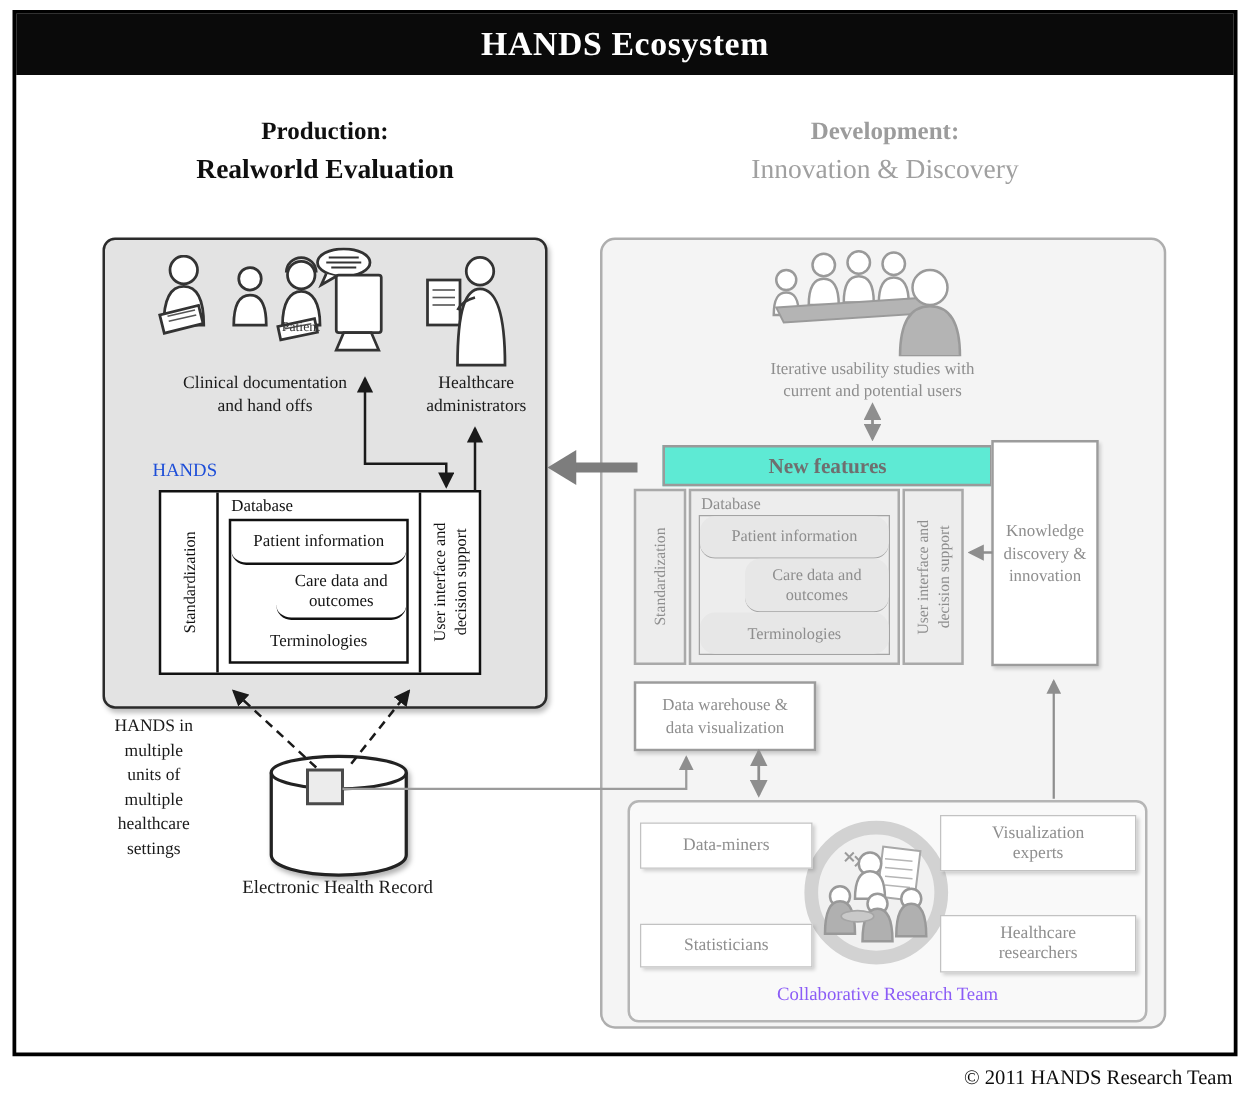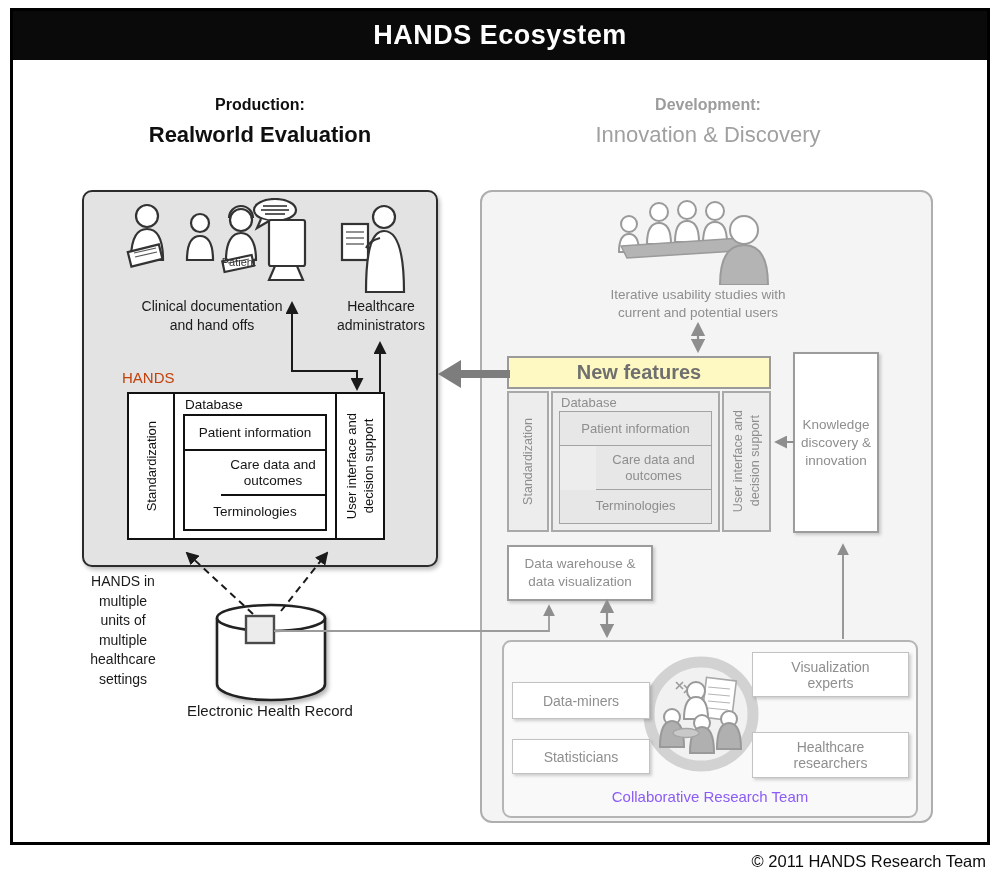--- a/index.html
+++ b/index.html
@@ -1,94 +1,94 @@
 <!DOCTYPE html>
 <html><head>
 <meta charset="utf-8">
 <style>
   html,body{margin:0;padding:0;background:#fff;}
   .stage{position:relative;width:1000px;height:885px;background:#fff;
-         font-family:Liberation Sans, sans-serif;overflow:hidden;}
+         font-family:Liberation Serif, serif;overflow:hidden;}
   .abs{position:absolute;}
   .pre{white-space:pre-line;}
   .ctr{text-align:center;}
 
   
   .frame{left:10px;top:8px;width:974px;height:831px;border:3px solid #000;background:#fff;}
   .titlebar{left:13px;top:11px;width:974px;height:49px;background:#0a0a0a;
             display:flex;align-items:center;justify-content:center;}
   .titlebar span{color:#fff;font-size:27px;font-weight:700;letter-spacing:.5px;}
 
   
   .headings{top:90px;font-weight:700;}
   .prod-head{left:80px;width:360px;color:#0f0f0f;}
   .dev-head{left:482px;width:452px;color:#9c9c9c;}
-  .head-l1{font-size:16px;font-weight:800;line-height:30px;}
+  .head-l1{font-size:20px;font-weight:800;line-height:30px;}
   .head-l2{font-size:22px;font-weight:700;line-height:29px;}
   .dev-head .head-l2{font-weight:400;color:#a0a0a0;}
 
   
   .prod-panel{left:82px;top:190px;width:352px;height:373px;background:#e3e3e3;
               border:2px solid #2b2b2b;border-radius:10px;box-shadow:2px 3px 4px rgba(0,0,0,.25);}
   .dev-panel{left:480px;top:190px;width:449px;height:629px;background:#f4f4f4;
              border:2px solid #aeaeae;border-radius:12px;}
   .collab-panel{left:502px;top:640px;width:412px;height:174px;background:#f9f9f9;
                 border:2px solid #b5b5b5;border-radius:9px;}
 
   
   .cap{font-size:14px;line-height:19px;color:#1a1a1a;}
   .gcap{font-size:13.5px;line-height:18px;color:#8e8e8e;}
   .patient-lab{left:192px;top:256px;width:64px;font-size:11px;color:#333;text-align:right;}
   .clin-cap{left:113px;top:297px;width:198px;}
   .admin-cap{left:320px;top:297px;width:122px;}
-  .hands-lab{left:122px;top:369px;font-size:15px;color:#c2410c;}
+  .hands-lab{left:122px;top:369px;font-size:15px;color:#1d4ed8;}
   .multi-cap{left:66px;top:572px;width:114px;line-height:19.5px;}
   .ehr-cap{left:178px;top:701px;width:184px;font-size:15px;}
   .usab-cap{left:578px;top:286px;width:240px;}
   .collab-lab{left:540px;top:788px;width:340px;font-size:15px;color:#8b5cf6;}
   .copyright{left:600px;top:852px;width:386px;text-align:right;font-size:16.5px;color:#0d0d0d;}
 
   
   .hands-box{left:127px;top:392px;width:258px;height:148px;background:#fff;
              border:2px solid #111;display:flex;box-sizing:border-box;}
   .vcol{display:flex;align-items:center;justify-content:center;}
   .vtext{writing-mode:vertical-rl;transform:rotate(180deg);text-align:center;
          white-space:pre-line;line-height:17px;}
   .hands-box .vcol{width:44px;}
   .hands-box .std{border-right:2px solid #111;}
   .hands-box .ui{border-left:2px solid #111;width:46px;}
   .hands-box .vtext{font-size:13px;color:#111;}
   .db-mid{flex:1;display:flex;flex-direction:column;min-width:0;}
   .db-title{font-size:13.5px;padding:3px 0 1px 10px;color:#111;}
   .db-rows{flex:1;margin:1px 8px 7px 8px;border:2px solid #111;display:flex;flex-direction:column;}
   .db-row{flex:1;display:flex;align-items:center;justify-content:center;
-          font-size:13.5px;line-height:16px;color:#151515;border-bottom:2px solid #111;}
+          font-size:13.5px;line-height:16px;color:#151515;border-bottom:2px solid #111;border-radius:12px;}
   .db-row.tall{flex:1.3;margin-left:36px;}
   .db-row:last-child{border-bottom:none;}
 
   
-  .newfeat{left:507px;top:356px;width:264px;height:33px;background:#fef9c3;border:2px solid #9a9a9a;
+  .newfeat{left:530px;top:356px;width:264px;height:33px;background:#5eead4;border:2px solid #9a9a9a;
            display:flex;align-items:center;justify-content:center;box-sizing:border-box;
-           font-size:20px;font-weight:700;color:#6f6f6f;}
+           font-size:17px;font-weight:700;color:#6f6f6f;}
   .dev-col{background:#ededed;border:2px solid #a9a9a9;box-sizing:border-box;}
   .dev-std{left:507px;top:391px;width:42px;height:141px;}
   .dev-mid{left:551px;top:391px;width:169px;height:141px;display:flex;flex-direction:column;}
   .dev-ui{left:722px;top:391px;width:49px;height:141px;}
   .dev-col .vtext{font-size:12.5px;color:#8e8e8e;}
   .dev-mid .db-title{color:#8e8e8e;font-size:13px;padding:2px 0 0 8px;}
   .dev-mid .db-rows{margin:1px 6px 6px 6px;border:1.5px solid #a3a3a3;}
   .dev-mid .db-row{background:#e7e7e7;border-bottom:1.5px solid #a3a3a3;color:#8e8e8e;font-size:13px;}
   .dev-mid .db-row:last-child{border-bottom:none;}
 
   .wbox{background:#fff;border:2px solid #9c9c9c;box-shadow:2px 2px 3px rgba(0,0,0,.18);
         display:flex;align-items:center;justify-content:center;box-sizing:border-box;}
   .knowledge{left:793px;top:352px;width:86px;height:181px;}
   .warehouse{left:507px;top:545px;width:146px;height:56px;}
   .role{border-width:1.5px;border-color:#c2c2c2;font-size:14px;color:#8f8f8f;}
-  .role-dm{left:512px;top:658px;width:138px;height:37px;margin-top:24px;}
+  .role-dm{left:512px;top:658px;width:138px;height:37px;}
   .role-ve{left:752px;top:652px;width:157px;height:45px;}
   .role-st{left:512px;top:739px;width:138px;height:35px;}
   .role-hr{left:752px;top:732px;width:157px;height:46px;}
 
   .overlay{left:0;top:0;pointer-events:none;z-index:40;}
   svg{display:block;}
   .icon-shadow{filter:drop-shadow(2px 3px 2px rgba(0,0,0,.3));}
 </style>
 </head>
 <body>

